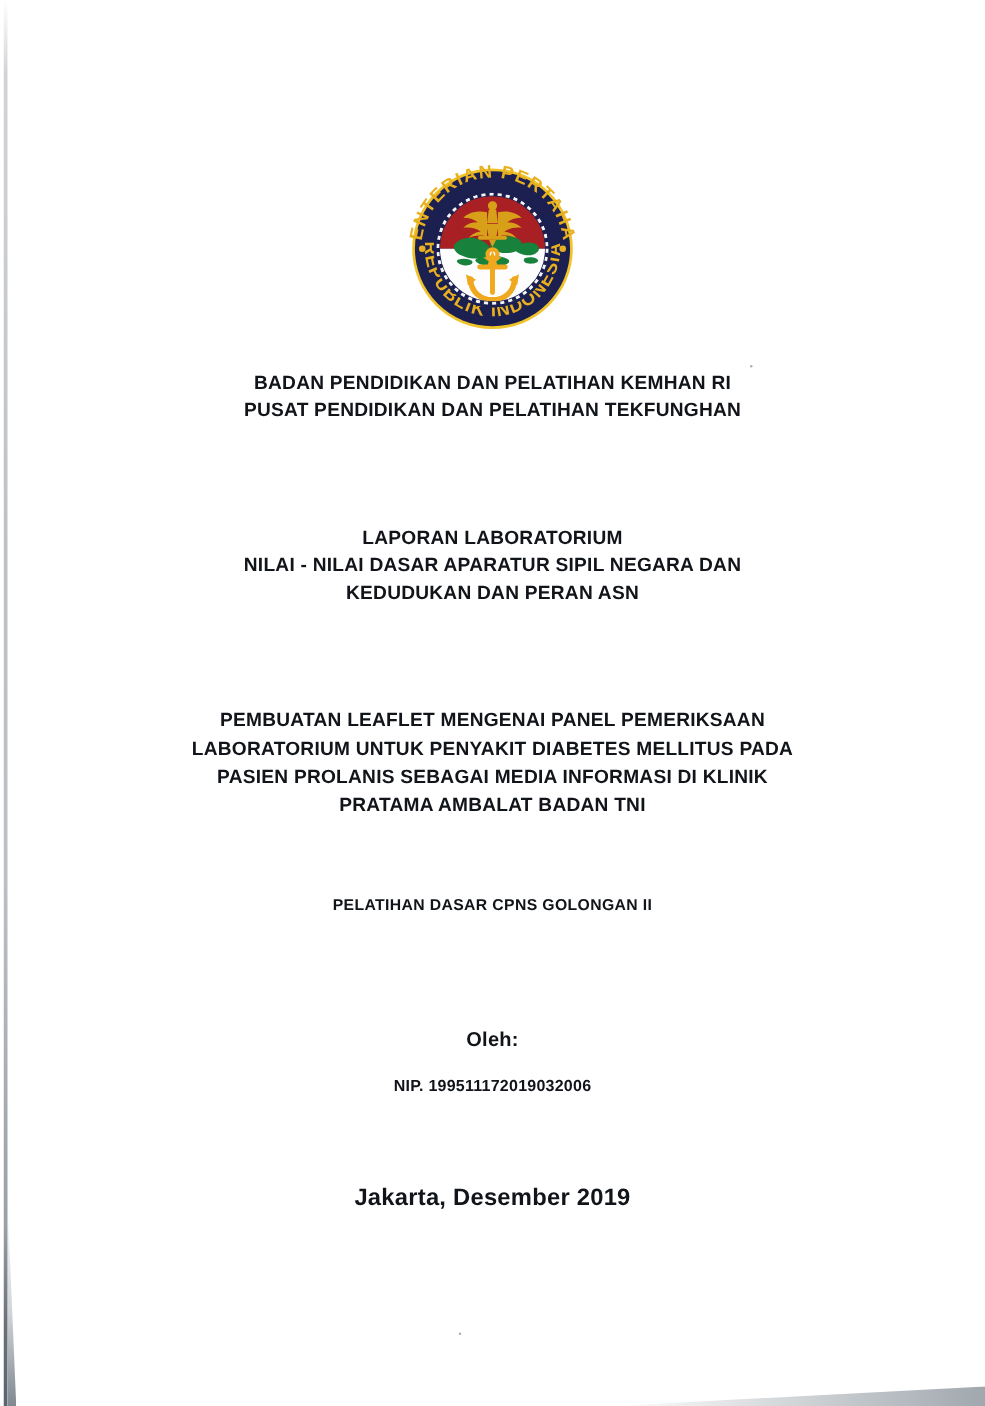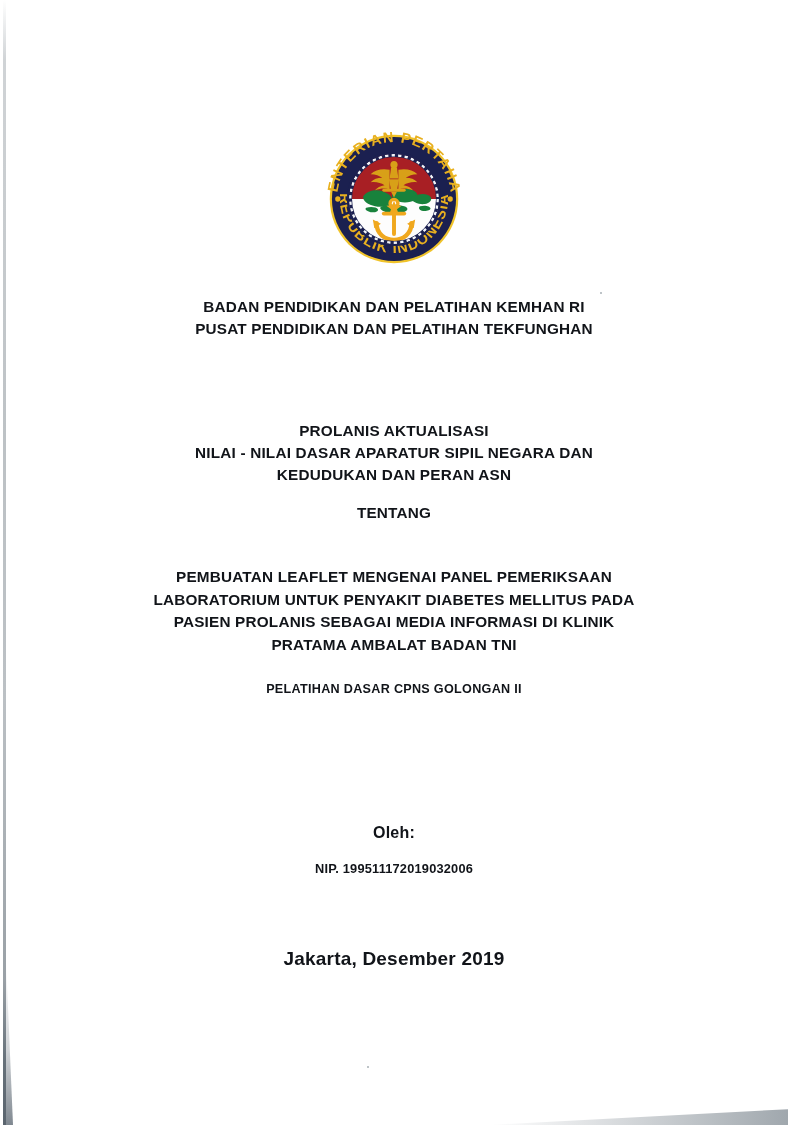--- a/index.html
+++ b/index.html
@@ -107,21 +107,21 @@
   .tentang {
     top: 504px;
     font-size: 15.3px;
   }
   .subject {
     top: 566px;
     font-size: 15.3px;
     line-height: 22.5px;
   }
   .program {
-    top: 682px;
+    top: 717px;
     font-size: 12.6px;
     letter-spacing: 0.3px;
   }
   .by-label {
     top: 824px;
     font-size: 16px;
   }
   .author {
     top: 859px;
     font-size: 12.8px;
@@ -216,26 +216,25 @@
       </svg>
     </div>
   </div>
 
   <div class="tx institution">
     <div>BADAN PENDIDIKAN DAN PELATIHAN KEMHAN RI</div>
     <div>PUSAT PENDIDIKAN DAN PELATIHAN TEKFUNGHAN</div>
   </div>
 
   <div class="tx report-type">
-    <div>PROLANIS AKTUALISASI</div>
+    <div>LAPORAN LABORATORIUM</div>
     <div>NILAI - NILAI DASAR APARATUR SIPIL NEGARA DAN</div>
     <div>KEDUDUKAN DAN PERAN ASN</div>
   </div>
 
-  <div class="tx tentang">TENTANG</div>
 
   <div class="tx subject">
     <div>PEMBUATAN LEAFLET MENGENAI PANEL PEMERIKSAAN</div>
     <div>LABORATORIUM UNTUK PENYAKIT DIABETES MELLITUS PADA</div>
     <div>PASIEN PROLANIS SEBAGAI MEDIA INFORMASI DI KLINIK</div>
     <div>PRATAMA AMBALAT BADAN TNI</div>
   </div>
 
   <div class="tx program">PELATIHAN DASAR CPNS GOLONGAN II</div>
 

